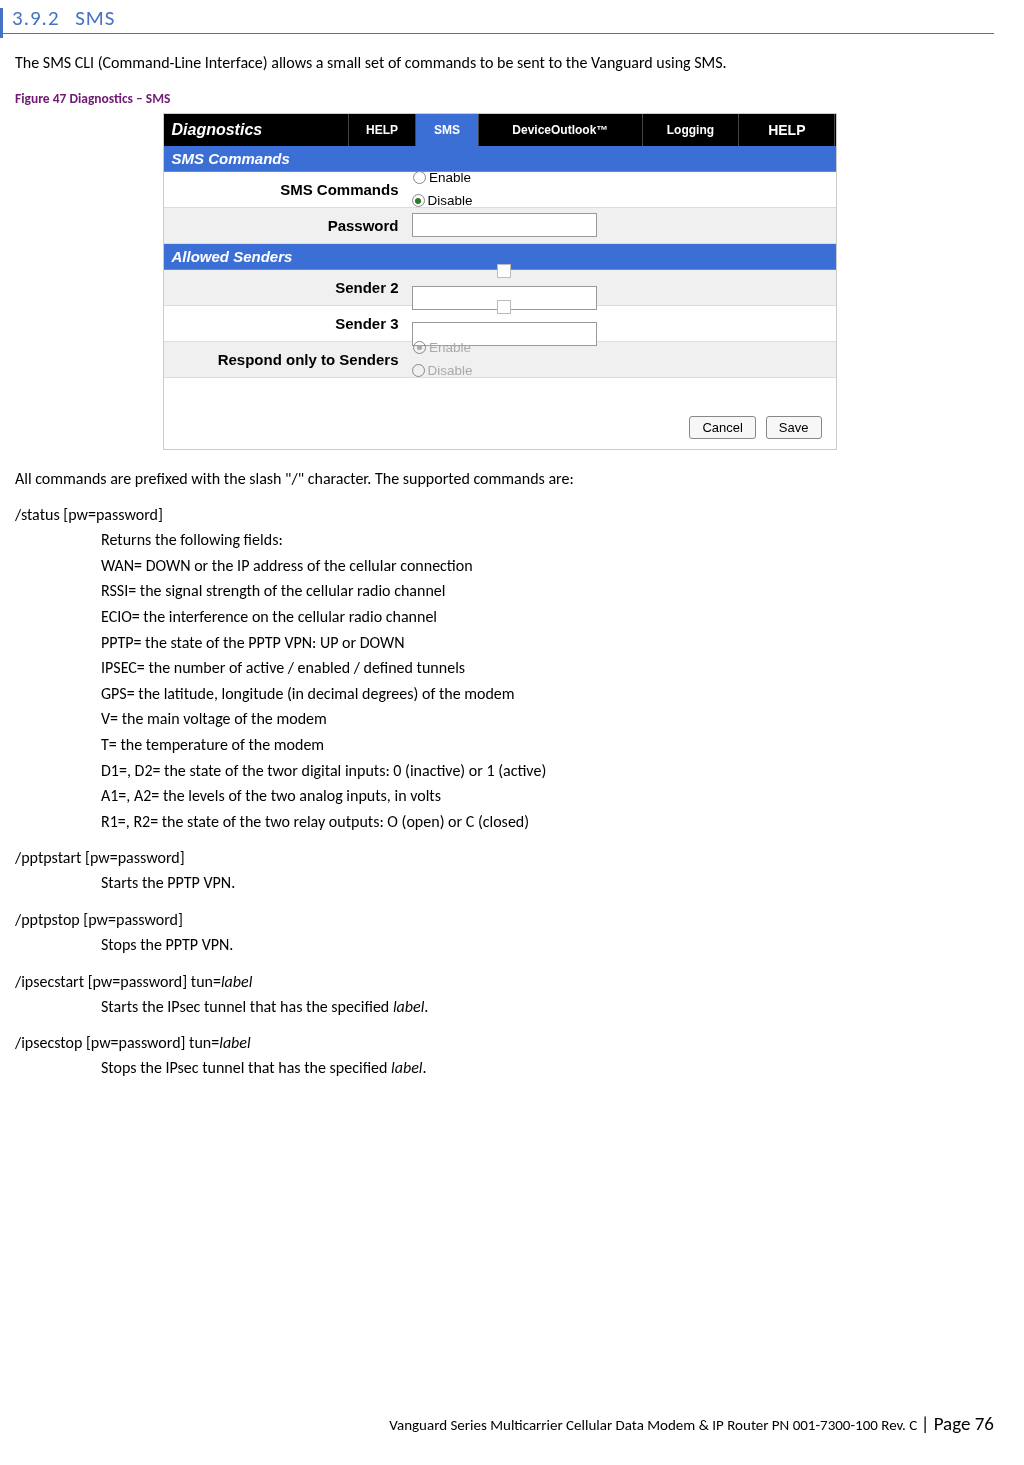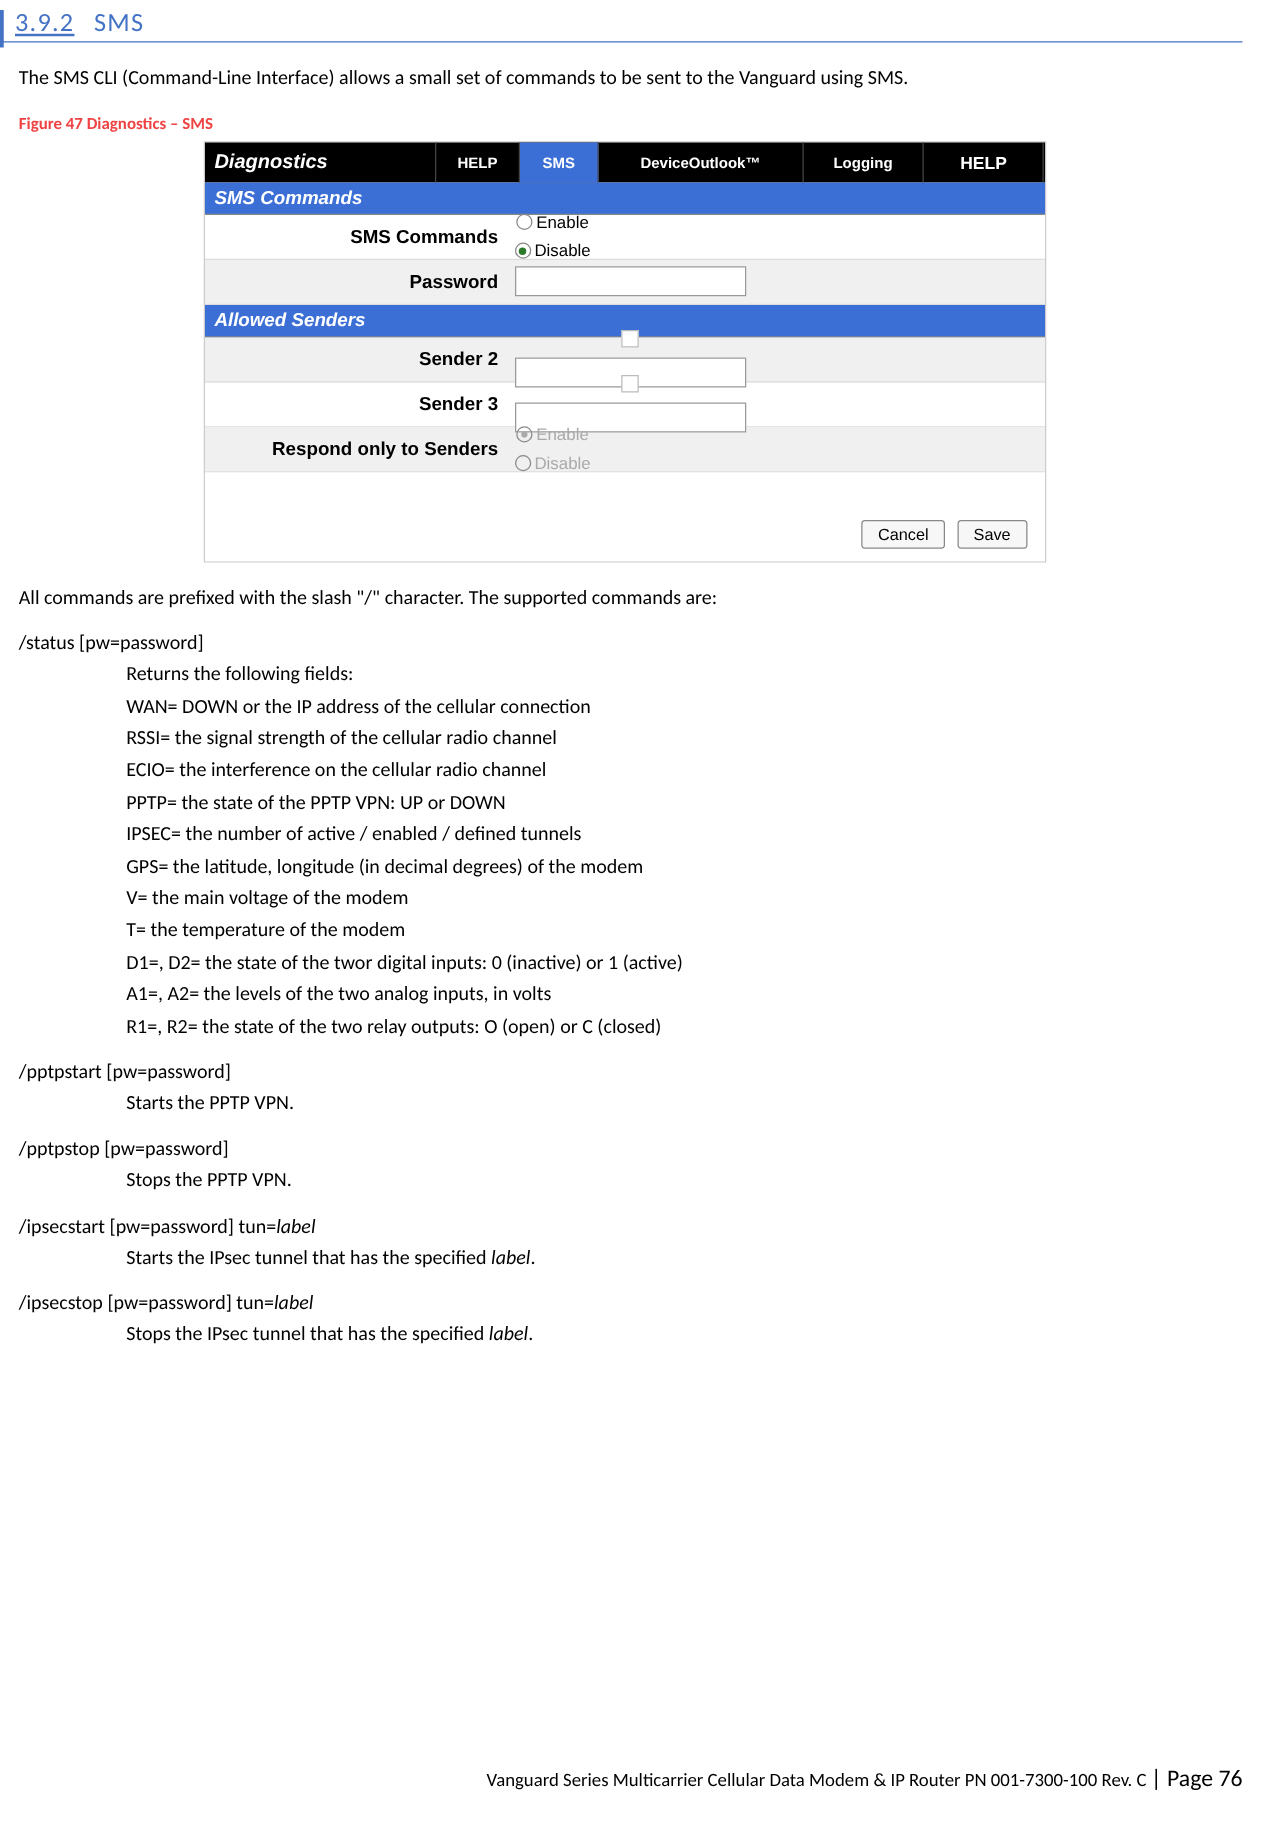--- a/index.html
+++ b/index.html
@@ -31,21 +31,20 @@
       padding-top: 5px;
       padding-bottom: 2px;
     }
     .heading-num {
       font-family: Calibri, Arial, sans-serif;
       font-size: 21px;
       color: #4472C4;
       font-weight: 400;
       letter-spacing: 1px;
       margin-right: 12px;
-      text-decoration: underline;
     }
     .heading-text {
       font-family: Calibri, Arial, sans-serif;
       font-size: 21px;
       color: #4472C4;
       font-weight: 400;
       letter-spacing: 1px;
     }
     .content {
       padding: 0 40px 0 15px;
@@ -54,21 +53,21 @@
       font-family: Calibri, Arial, sans-serif;
       font-size: 16px;
       color: #000;
       margin-bottom: 16px;
       line-height: 1.35;
     }
     .figure-caption {
       font-family: Calibri, Arial, sans-serif;
       font-size: 13.5px;
       font-weight: bold;
-      color: #ef4444;
+      color: #701a75;
       margin-bottom: 6px;
     }
     .screenshot {
       width: 674px;
       margin: 0 auto 18px auto;
       border: 1px solid #ccc;
       font-family: Verdana, Arial, sans-serif;
     }
     .screenshot-tabs {
       display: flex;

